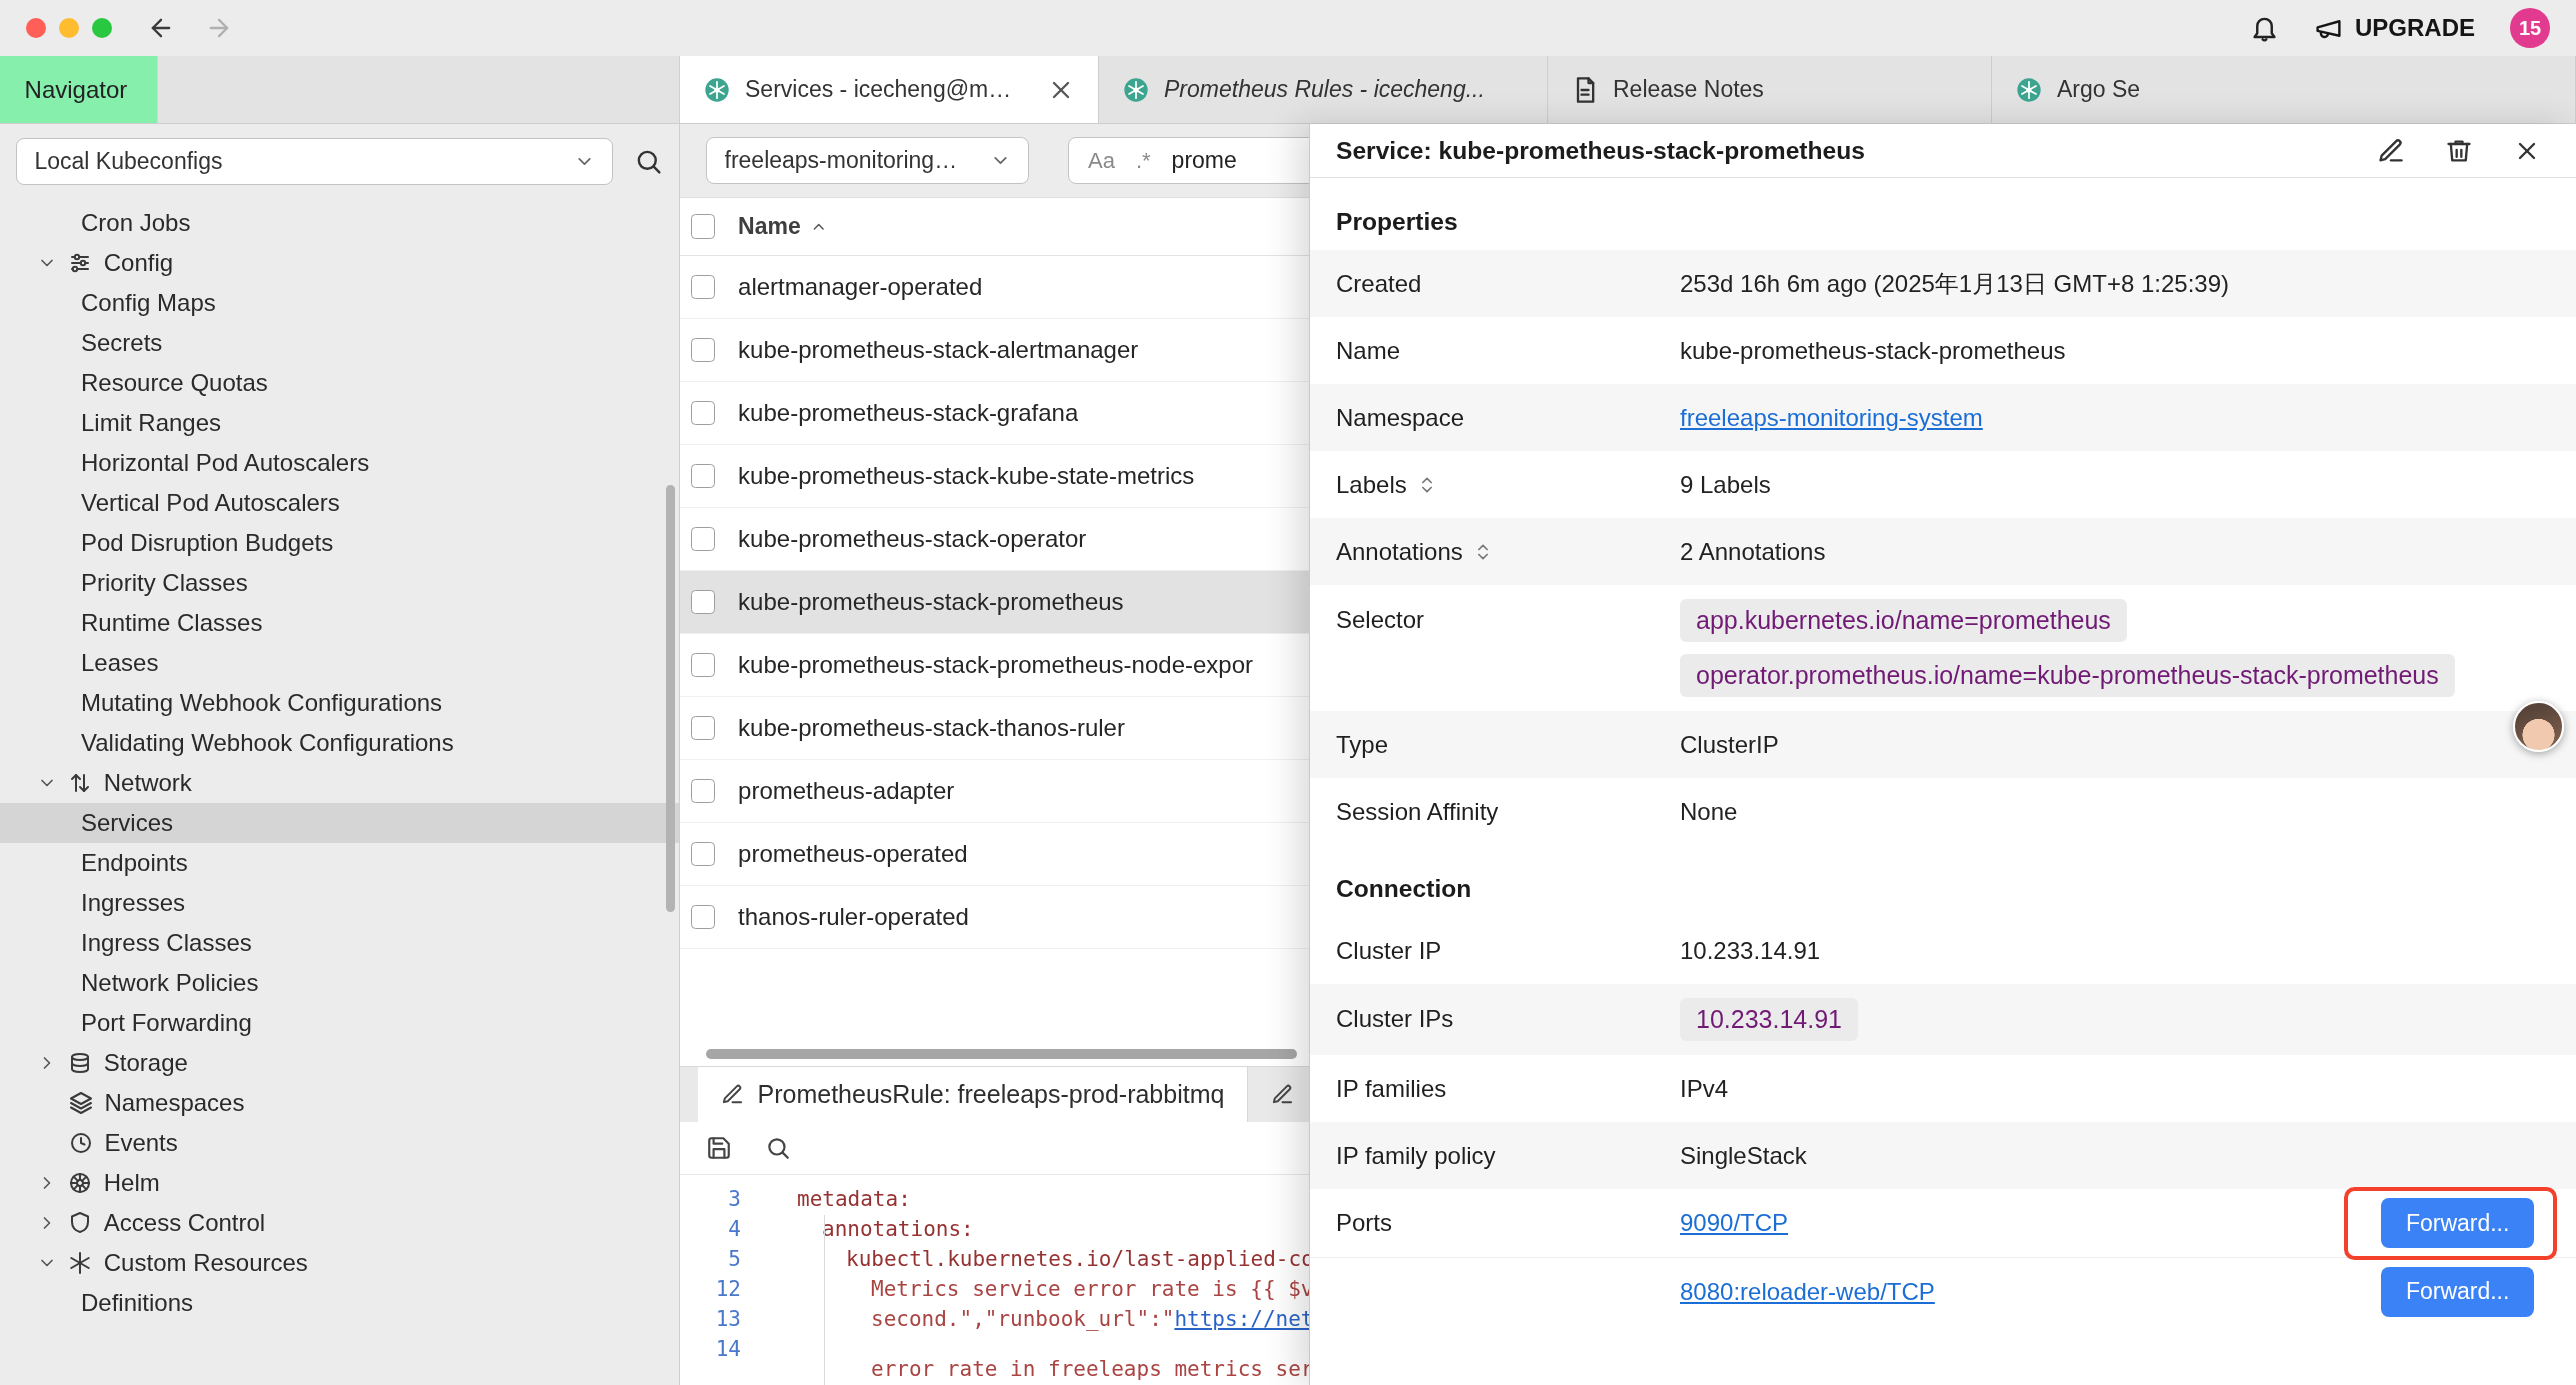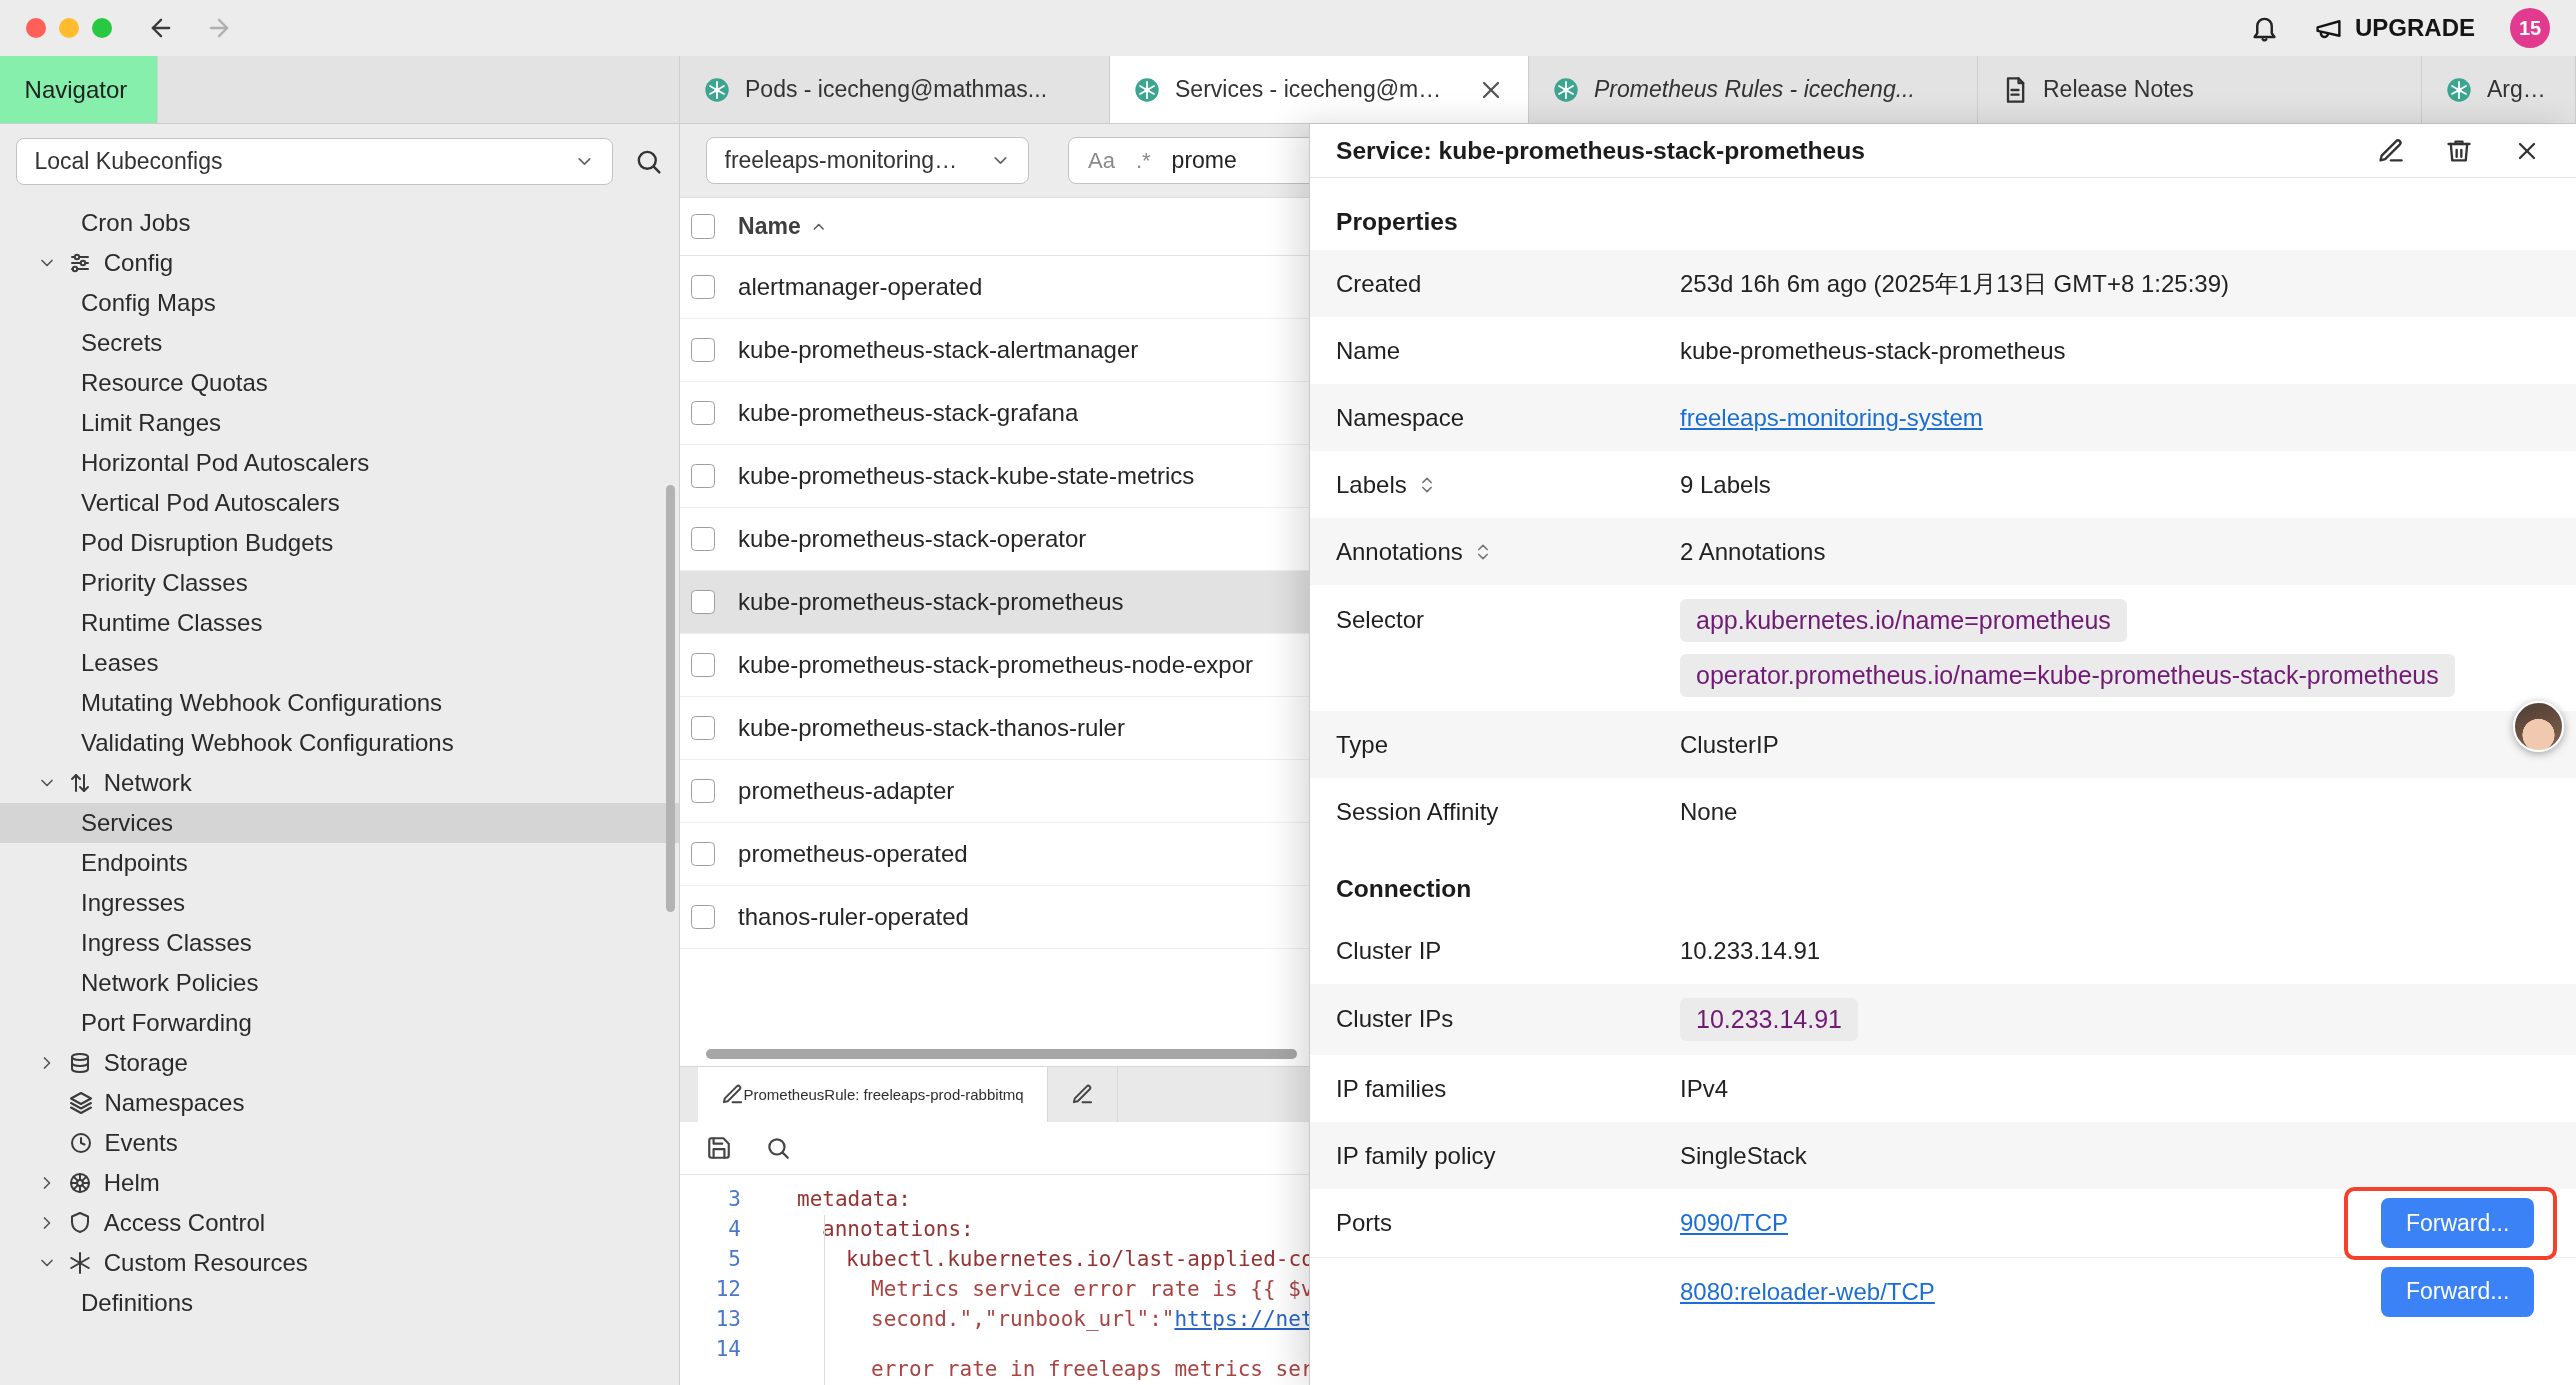--- a/index.html
+++ b/index.html
@@ -67,21 +67,21 @@
 .thead{height:58px;flex:none;display:flex;align-items:center;gap:23px;padding-left:10.5px;border-bottom:0.9px solid #e3e3e3;color:#3f3f3f;font-weight:bold;font-size:23px;background:#fff}
 .checkbox{width:24.6px;height:24.6px;border:1.8px solid #9e9e9e;border-radius:4.4px;background:#fff;flex:none}
 .thead-name{display:flex;align-items:center;gap:8.8px}
 .sort-caret{font-size:17.5px;color:#555}
 .trow{height:63px;flex:none;display:flex;align-items:center;gap:23px;padding-left:10.5px;border-bottom:0.9px solid #efefef;font-size:24px;color:#262626;background:#fff}
 .trow.selected{background:#e2e2e2}
 .cell-name{white-space:nowrap;overflow:hidden}
 .table-filler{flex:1;position:relative;background:#fff;min-height:26px}
 .h-thumb{position:absolute;bottom:7px;left:26px;width:591px;height:10.5px;border-radius:5.3px;background:#a6a6a6}
 .ed-tabs{height:56px;flex:none;background:#e9e9e9;border-top:0.9px solid #d8d8d8;display:flex;align-items:stretch;padding-left:17.5px}
-.ed-tab{display:flex;align-items:center;padding:0 23px;font-size:15px;color:#2e2e2e;border-right:0.9px solid #d8d8d8;min-width:53px}
+.ed-tab{display:flex;align-items:center;gap:14px;padding:0 23px;font-size:25px;color:#2e2e2e;border-right:0.9px solid #d8d8d8;min-width:53px}
 .ed-tab.active{background:#fff}
 .ed-tab .icon{font-size:23px;color:#444;flex:none}
 .ed-tab-label{white-space:nowrap}
 .ed-toolbar{height:53px;flex:none;background:#fff;border-bottom:0.9px solid #e7e7e7;display:flex;align-items:center;gap:33px;padding-left:26px}
 .ed-toolbar .icon{font-size:26px;color:#444}
 .editor{height:210px;flex:none;background:#fff;position:relative;padding-top:8.8px;font-family:"DejaVu Sans Mono",monospace;font-size:21px}
 .indent-guide{position:absolute;left:144px;top:40px;bottom:0;width:0.9px;background:#d9d9d9}
 .code-line{display:flex;height:30px;line-height:30px}
 .gutter{width:61px;flex:none;text-align:right;color:#4a77cc}
 .code-text{white-space:pre}
@@ -160,34 +160,20 @@
       <div class="count-badge">15</div>
     </div>
   </div>
 
   <div class="tabbar">
     <div class="nav-tab">
       <span>Navigator</span>
     </div>
     <div class="tab-spacer"></div>
     <div class="app-tabs" id="app-tabs">
-        <div class="tab" style="width: 430px;">
-          <span class="icon">
-            <svg viewBox="0 0 24 24" fill="none" stroke="currentColor" stroke-width="2" stroke-linecap="round" stroke-linejoin="round">
-              <circle cx="12" cy="12" r="10" fill="#3da58f" stroke="none"></circle>
-              <g stroke="#fff" stroke-width="1.5">
-                <line x1="12" y1="5" x2="12" y2="19"></line>
-                <line x1="6" y1="8.5" x2="18" y2="15.5"></line>
-                <line x1="6" y1="15.5" x2="18" y2="8.5"></line>
-              </g>
-              <circle cx="12" cy="12" r="2.2" fill="#fff" stroke="none"></circle>
-            </svg>
-          </span>
-          <span class="tab-label">Pods - icecheng@mathmas...</span>
-        </div>
         <div class="tab active" style="width: 419px;">
           <span class="icon">
             <svg viewBox="0 0 24 24" fill="none" stroke="currentColor" stroke-width="2" stroke-linecap="round" stroke-linejoin="round">
               <circle cx="12" cy="12" r="10" fill="#3da58f" stroke="none"></circle>
               <g stroke="#fff" stroke-width="1.5">
                 <line x1="12" y1="5" x2="12" y2="19"></line>
                 <line x1="6" y1="8.5" x2="18" y2="15.5"></line>
                 <line x1="6" y1="15.5" x2="18" y2="8.5"></line>
               </g>
               <circle cx="12" cy="12" r="2.2" fill="#fff" stroke="none"></circle>

